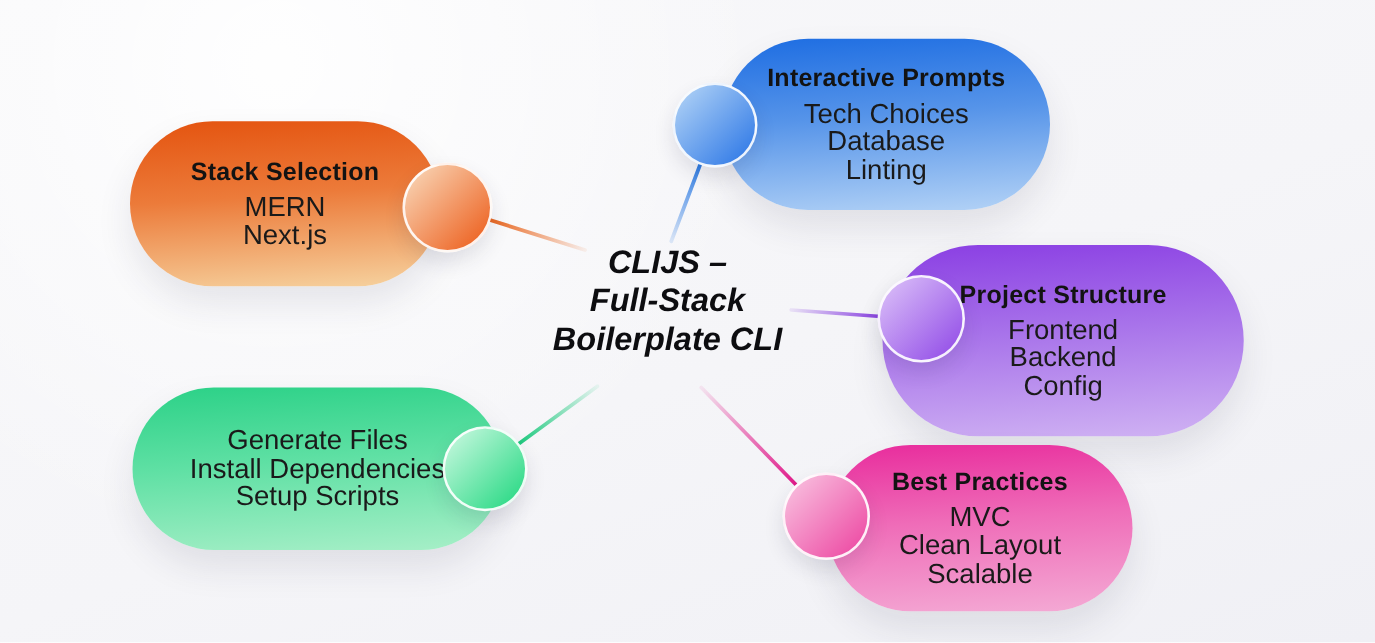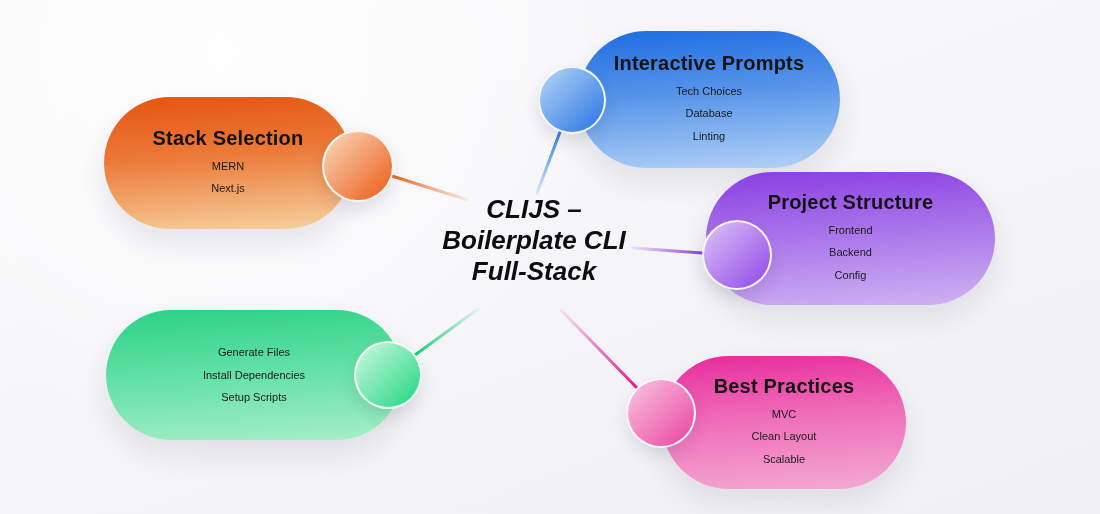--- a/index.html
+++ b/index.html
@@ -29,21 +29,21 @@
   .b-title {
     font-size:20px;
     font-weight:700;
     color:#131313;
     letter-spacing:0.2px;
   }
   .b-items {
     display:flex;
     flex-direction:column;
     text-align:center;
-    font-size:11px;
+    font-size:22px;
     line-height:22.5px;
     color:#1a1a1a;
   }
   .node-circle {
     position:absolute;
     border-radius:50%;
     z-index:3;
     border:2px solid rgba(255,255,255,0.9);
     background: linear-gradient(135deg, var(--cc-light) 10%, var(--cc-dark) 85%);
     box-shadow: 0 8px 16px rgba(40,40,70,0.12);
@@ -94,22 +94,22 @@
     </defs>
     <line x1="392" y1="176" x2="468" y2="200" stroke="url(#lg0)" stroke-width="3" stroke-linecap="round"></line>
     <line x1="560" y1="132" x2="537" y2="193" stroke="url(#lg1)" stroke-width="3" stroke-linecap="round"></line>
     <line x1="702" y1="253" x2="633" y2="248" stroke="url(#lg2)" stroke-width="3" stroke-linecap="round"></line>
     <line x1="415" y1="355" x2="478" y2="309" stroke="url(#lg3)" stroke-width="3" stroke-linecap="round"></line>
     <line x1="637" y1="388" x2="561" y2="310" stroke="url(#lg4)" stroke-width="3" stroke-linecap="round"></line>
   </svg>
 
   <div class="center-title">
     <div>CLIJS –</div>
+    <div>Full-Stack</div>
     <div>Boilerplate CLI</div>
-    <div>Full-Stack</div>
   </div>
 
   <div class="bubble" style="left: 104px; top: 97px; width: 248px; height: 132px; --c-top: #e4530f; --c-mid: #ec7b3a; --c-bottom: #f6d3a0; --cc-light: #f8cfae; --cc-dark: #ee6c2e;">
     <div class="b-title">Stack Selection</div>
     <div class="b-items">
       <span>MERN</span>
       <span>Next.js</span>
     </div>
   </div>
   <div class="node-circle" style="left: 322px; top: 130px; width: 72px; height: 72px; --c-top: #e4530f; --c-mid: #ec7b3a; --c-bottom: #f6d3a0; --cc-light: #f8cfae; --cc-dark: #ee6c2e;"></div>
@@ -117,21 +117,21 @@
   <div class="bubble" style="left: 578px; top: 31px; width: 262px; height: 137px; --c-top: #1d6de2; --c-mid: #5694e9; --c-bottom: #b4d3f6; --cc-light: #a9cdf5; --cc-dark: #3c82e8;">
     <div class="b-title">Interactive Prompts</div>
     <div class="b-items">
       <span>Tech Choices</span>
       <span>Database</span>
       <span>Linting</span>
     </div>
   </div>
   <div class="node-circle" style="left: 538px; top: 66px; width: 68px; height: 68px; --c-top: #1d6de2; --c-mid: #5694e9; --c-bottom: #b4d3f6; --cc-light: #a9cdf5; --cc-dark: #3c82e8;"></div>
 
-  <div class="bubble" style="left: 706px; top: 172px; width: 289px; height: 133px; --c-top: #8a3ee3; --c-mid: #a873ea; --c-bottom: #d0b3f3; --cc-light: #d6b8f7; --cc-dark: #9a59e9;">
+  <div class="bubble" style="left: 706px; top: 196px; width: 289px; height: 153px; --c-top: #8a3ee3; --c-mid: #a873ea; --c-bottom: #d0b3f3; --cc-light: #d6b8f7; --cc-dark: #9a59e9;">
     <div class="b-title">Project Structure</div>
     <div class="b-items">
       <span>Frontend</span>
       <span>Backend</span>
       <span>Config</span>
     </div>
   </div>
   <div class="node-circle" style="left: 702px; top: 220px; width: 70px; height: 70px; --c-top: #8a3ee3; --c-mid: #a873ea; --c-bottom: #d0b3f3; --cc-light: #d6b8f7; --cc-dark: #9a59e9;"></div>
 
   <div class="bubble" style="left: 106px; top: 310px; width: 296px; height: 130px; --c-top: #2bd187; --c-mid: #5fe0a4; --c-bottom: #a8efc8; --cc-light: #bdf6d9; --cc-dark: #38dc8d;">

